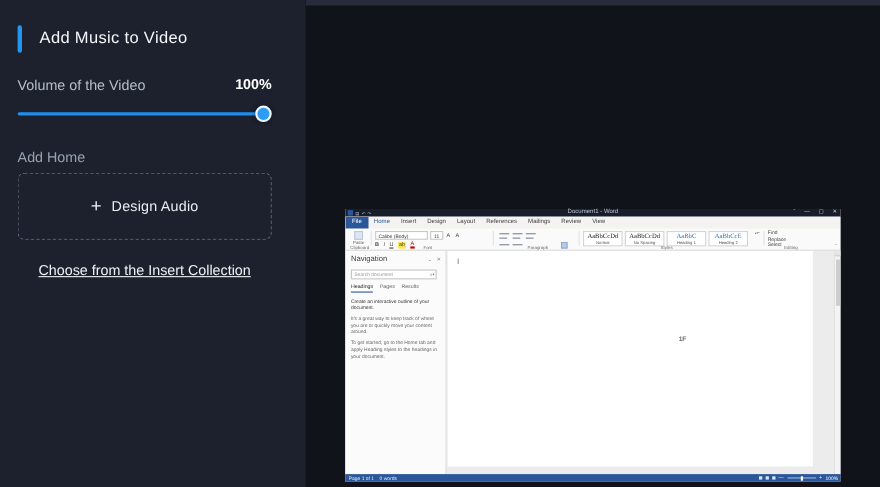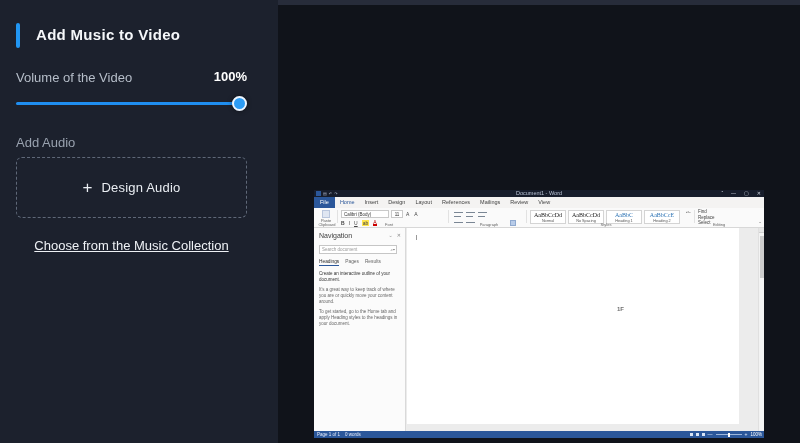--- a/index.html
+++ b/index.html
@@ -2,21 +2,21 @@
 <html><head>
 <meta charset="utf-8">
 <style>
   * { box-sizing: border-box; margin: 0; padding: 0; }
   html,body { width:800px; height:443px; overflow:hidden; }
   body { background:#10131a; font-family:"Liberation Sans", sans-serif; position:relative; }
 
   
   .sidebar { position:absolute; left:0; top:0; width:278px; height:443px; background:#1c212d; }
   .accent-bar { position:absolute; left:16px; top:23px; width:4px; height:25px; background:#2196f3; border-radius:2px; }
-  .sb-title { position:absolute; left:36px; top:26px; font-size:15px; font-weight:700; color:#f5f7fa; letter-spacing:.3px; }
+  .sb-title { position:absolute; left:36px; top:26px; font-size:15px; font-weight:400; color:#f5f7fa; letter-spacing:.3px; }
   .vol-label { position:absolute; left:16px; top:70px; font-size:13px; color:#b6bec9; }
   .vol-value { position:absolute; left:190px; top:69px; width:57px; text-align:right; font-size:13px; font-weight:600; color:#ffffff; }
   .slider { position:absolute; left:16px; top:102px; width:231px; height:3px; background:#1f8ef0; border-radius:2px; cursor:pointer; }
   .slider-thumb { position:absolute; right:0px; top:-6px; width:15px; height:15px; border-radius:50%;
                   background:#2d9cf4; border:2px solid #eef6ff; box-shadow:0 0 5px rgba(0,0,0,.45); cursor:pointer; }
   .add-audio-label { position:absolute; left:16px; top:135px; font-size:13px; color:#99a2af; }
   .upload-box { position:absolute; left:16px; top:157px; width:231px; height:61px; border:1px dashed #5f6878;
                 border-radius:6px; display:flex; align-items:center; justify-content:center; gap:9px; cursor:pointer; }
   .upload-plus { font-size:17px; font-weight:400; color:#e9edf2; line-height:1; }
   .upload-label { font-size:13px; color:#e9edf2; letter-spacing:.2px; }
@@ -106,26 +106,26 @@
 <div class="sidebar">
   <div class="accent-bar"></div>
   <div class="sb-title">Add Music to Video</div>
 
   <div class="vol-label">Volume of the Video</div>
   <div class="vol-value">100%</div>
   <div class="slider">
     <div class="slider-thumb"></div>
   </div>
 
-  <div class="add-audio-label">Add Audio</div>
+  <div class="add-audio-label">Add Home</div>
   <div class="upload-box">
     <span class="upload-plus">+</span>
     <span class="upload-label">Design Audio</span>
   </div>
-  <div class="collection-link">Choose from the Music Collection</div>
+  <div class="collection-link">Choose from the Insert Collection</div>
 </div>
 
 <div class="main">
   <div class="top-strip"></div>
 
   <div class="video">
 
     <div class="wtitlebar">
       <div class="qat">
         <span class="app-sq"></span>

